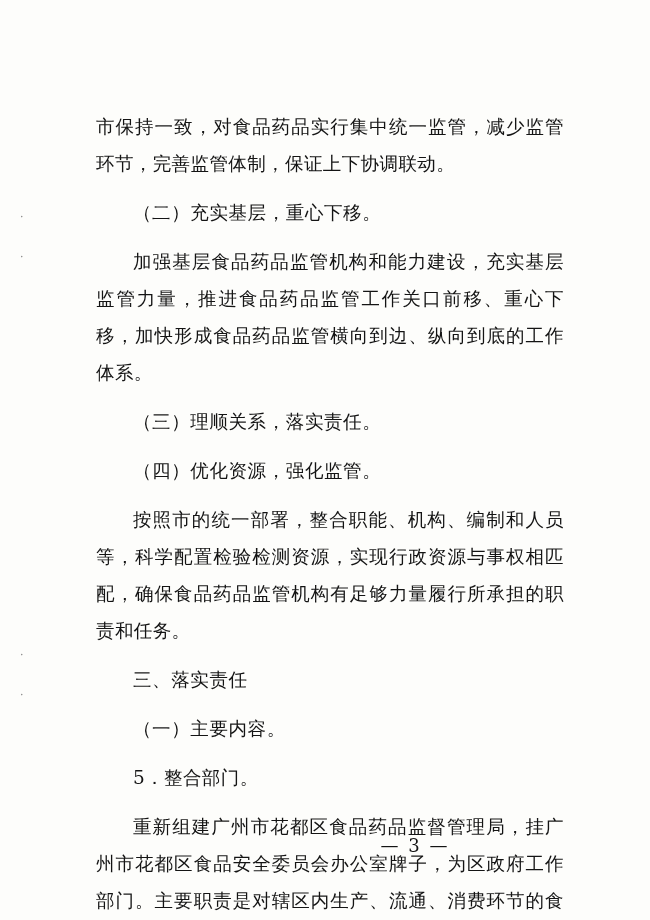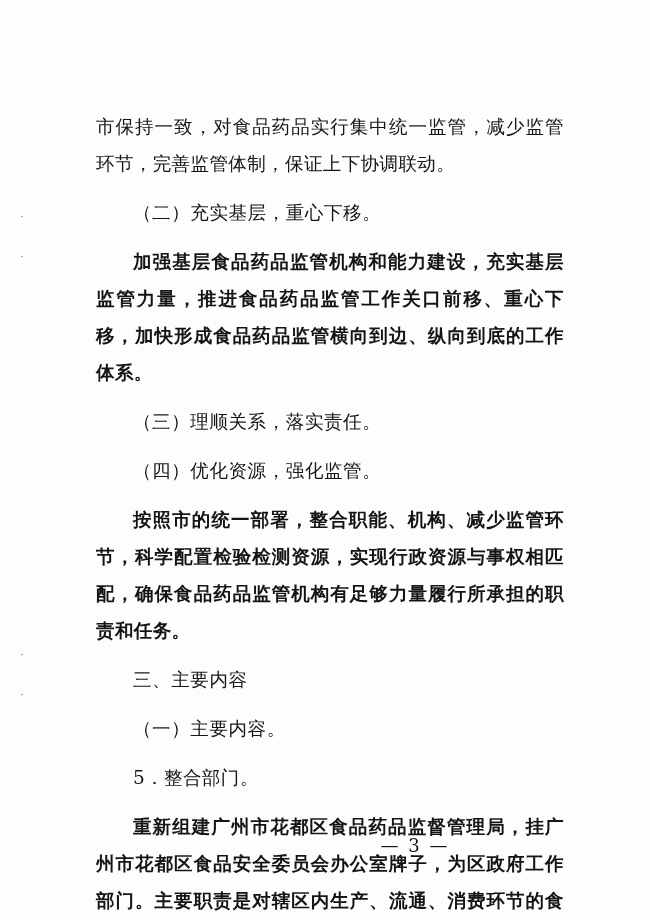--- a/index.html
+++ b/index.html
@@ -31,21 +31,20 @@
     margin: 12px;
     font-size: 18.5px;
     line-height: 37px;
     letter-spacing: 0.4px;
     text-align: justify;
     text-justify: inter-ideograph;
     color: #141414;
   }
   p.indent {
     text-indent: 37px;
-    font-weight: bold;
   }
   p.heading {
     font-weight: normal;
     text-indent: 37px;
     letter-spacing: 0.6px;
   }
   p.subheading {
     text-indent: 37px;
     letter-spacing: 0.4px;
   }
@@ -89,21 +88,21 @@
     <span class="mk3">·</span>
     <span class="mk4">·</span>
   </div>
 
   <div class="content">
     <p class="plain">市保持一致，对食品药品实行集中统一监管，减少监管环节，完善监管体制，保证上下协调联动。</p>
     <p class="heading">（二）充实基层，重心下移。</p>
     <p class="indent">加强基层食品药品监管机构和能力建设，充实基层监管力量，推进食品药品监管工作关口前移、重心下移，加快形成食品药品监管横向到边、纵向到底的工作体系。</p>
     <p class="heading">（三）理顺关系，落实责任。</p>
     <p class="heading">（四）优化资源，强化监管。</p>
-    <p class="indent">按照市的统一部署，整合职能、机构、减少监管环节，科学配置检验检测资源，实现行政资源与事权相匹配，确保食品药品监管机构有足够力量履行所承担的职责和任务。</p>
-    <p class="heading">三、主要内容</p>
+    <p class="indent">按照市的统一部署，整合职能、机构、编制和人员等，科学配置检验检测资源，实现行政资源与事权相匹配，确保食品药品监管机构有足够力量履行所承担的职责和任务。</p>
+    <p class="heading">三、落实责任</p>
     <p class="heading">（一）主要内容。</p>
     <p class="subheading">5．整合部门。</p>
     <p class="indent">重新组建广州市花都区食品药品监督管理局，挂广州市花都区食品安全委员会办公室牌子，为区政府工作部门。主要职责是对辖区内生产、流通、消费环节的食品和药品的安全性、有效性实施统一监督管理等。区食品药品监督管理局领导班子</p>
   </div>
 
   <div class="page-number">— 3 —</div>
 </div>
 
 </body></html>

